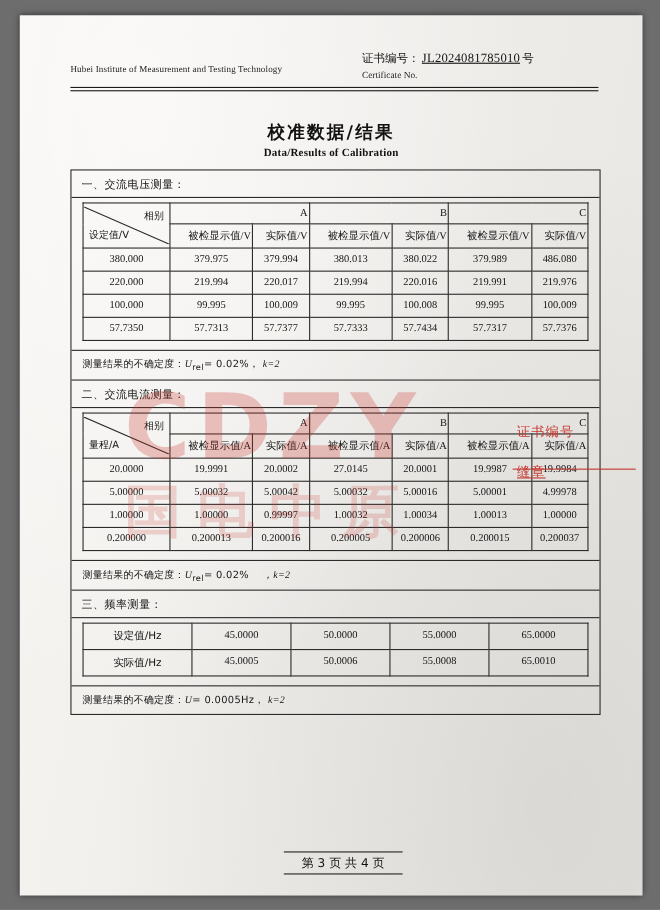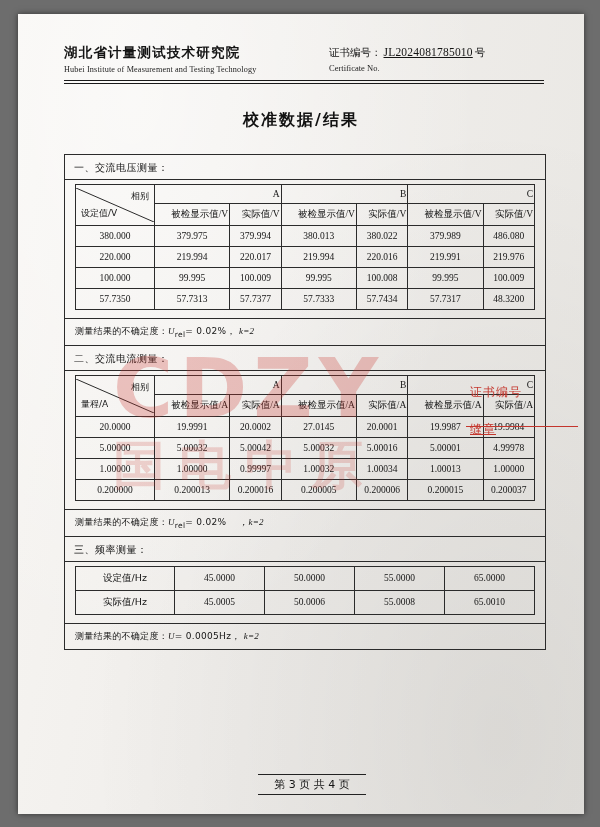--- a/index.html
+++ b/index.html
@@ -58,21 +58,21 @@
     font-weight: bold;
     font-size: 13.5px;
     letter-spacing: 1.2px;
     color: #141414;
     white-space: nowrap;
   }
   .inst-en {
     font-family: "Liberation Serif", serif;
     font-size: 8.2px;
     color: #1c1c1c;
-    margin-top: 3px;
+    margin-top: 14px;
     letter-spacing: 0.15px;
     white-space: nowrap;
   }
   .cert-block {
     margin-top: 2px;
     width: 215px;
     text-align: left;
   }
   .cert-line {
     display: flex;
@@ -279,37 +279,37 @@
 <body>
 
 <div class="page">
   <div class="paper-tint"></div>
 
   <div class="content">
 
     <div class="header">
       <div class="hdr-row">
         <div class="inst-block">
-          <div class="inst-cn">湖北省计量测试技术研究院</div>
           <div class="inst-en">Hubei Institute of Measurement and Testing Technology</div>
         </div>
         <div class="cert-block">
           <div class="cert-line">
             <span class="cert-cn">证书编号：</span>
             <span class="cert-no">JL2024081785010</span>
             <span class="cert-hao">号</span>
           </div>
           <div class="cert-en">Certificate No.</div>
         </div>
       </div>
       <div class="hdr-rule"></div>
       <div class="hdr-rule2"></div>
     </div>
 
     <div class="title-cn">校准数据/结果</div>
+    <div class="title-en">Data/Results of Calibration</div>
 
     <div class="frame">
 
       <div class="sec-head">一、交流电压测量：</div>
       <div class="inner-pad">
         <table class="tbl">
           <tbody>
               <tr class="row-h">
             <td rowspan="2" style="width:78px;padding:0;">
               <div class="diag">
@@ -359,21 +359,21 @@
             <td>99.995</td>
             <td>100.009</td>
           </tr>
           <tr>
             <td>57.7350</td>
             <td>57.7313</td>
             <td>57.7377</td>
             <td>57.7333</td>
             <td>57.7434</td>
             <td>57.7317</td>
-            <td>48.3200</td>
+            <td>57.7376</td>
           </tr>
         </tbody>
           </table>
       </div>
       <div class="uncert">
         <span>测量结果的不确定度：</span><span class="it">U</span><sub>rel</sub><span>= 0.02%，</span> <span class="it">k=2</span>
       </div>
 
       <div class="sec-head">二、交流电流测量：</div>
       <div class="inner-pad">

